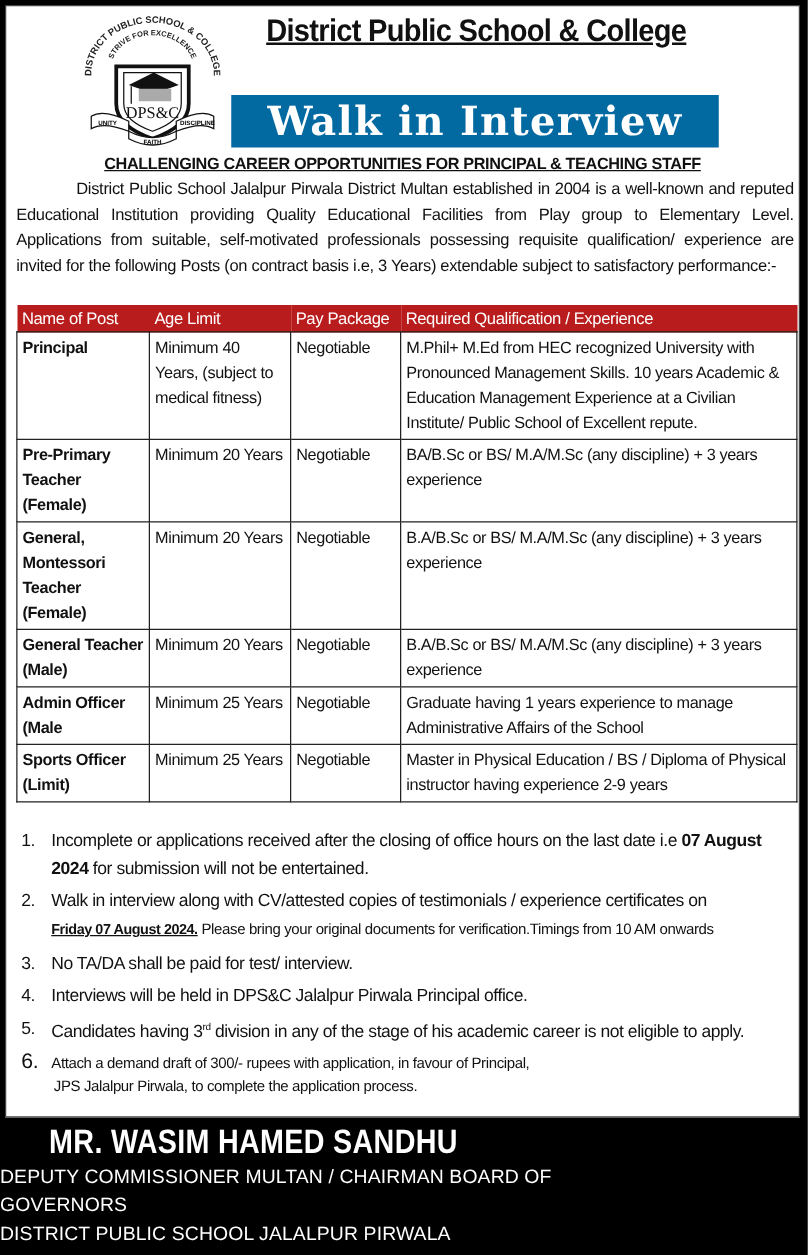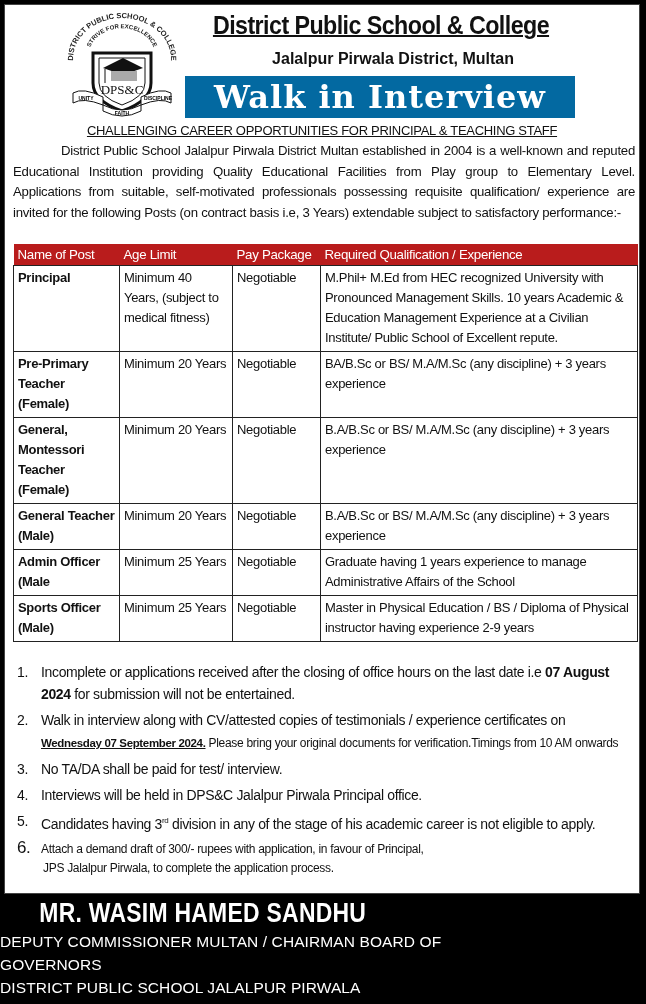--- a/index.html
+++ b/index.html
@@ -2,21 +2,21 @@
 <html><head>
 <meta charset="utf-8">
 <style>
   html, body { margin:0; padding:0; background:#000; }
   body { width:646px; height:1004px; position:relative; overflow:hidden; font-family:"Liberation Sans", sans-serif; color:#111; }
   .page { position:absolute; left:4px; top:4px; width:634px; height:888px; background:#fff; border:1px solid #444; }
   .logo { position:absolute; left:48px; top:6px; width:135px; height:108px; }
   .title { position:absolute; left:0; right:0; margin-left:190px; top:6px; width:400px; text-align:center; font-family:"Liberation Sans", sans-serif; font-weight:bold; font-size:25px; letter-spacing:-0.6px; text-decoration:underline; text-decoration-thickness:2px; transform:scaleX(0.93); transform-origin:left top; white-space:nowrap; }
   .subtitle { position:absolute; left:238px; top:45px; width:300px; text-align:center; font-weight:bold; font-size:16px; white-space:nowrap; }
   .banner { position:absolute; left:180px; top:71px; width:390px; height:42px; background:#0369a1; color:#fff; text-align:center; font-family:"DejaVu Serif", serif; font-weight:bold; font-size:32px; line-height:42px; letter-spacing:1px; }
-  .heading { position:absolute; left:0; width:634px; top:118px; text-align:center; font-weight:normal; font-size:13px; text-decoration:underline; letter-spacing:-0.3px; }
+  .heading { position:absolute; left:0; width:634px; top:118px; text-align:center; font-weight:bold; font-size:13px; text-decoration:underline; letter-spacing:-0.3px; }
   .intro { position:absolute; left:8px; width:622px; top:136px; font-size:13.2px; line-height:20.5px; text-align:justify; letter-spacing:-0.25px; }
   .intro .indent { display:inline-block; width:48px; }
   table.posts { position:absolute; left:8px; top:239px; width:625px; border-collapse:collapse; font-size:13px; letter-spacing:-0.3px; }
   table.posts th { background:#b91c1c; color:#fff; font-weight:normal; text-align:left; padding:2px 4px; height:17px; font-size:13.3px; }
   table.posts td { border:1px solid #222; vertical-align:top; padding:2px 4px 3px 4px; line-height:20px; }
   table.posts td.post { font-weight:bold; }
   .c1 { width:98px; } .c2 { width:105px; } .c3 { width:80px; }
   .proc-title { position:absolute; left:36px; top:636px; font-weight:bold; font-size:14px; text-decoration:underline; letter-spacing:-0.3px; }
   ol.proc { position:absolute; left:0; top:656px; width:630px; margin:0; padding:0; list-style:none; font-size:14px; letter-spacing:-0.35px; }
   ol.proc li { position:relative; padding-left:36px; line-height:22px; margin-bottom:4px; }
@@ -47,21 +47,20 @@
     <text x="69" y="83" font-size="13" font-family="Liberation Serif, serif" text-anchor="middle" fill="#111">DPS&amp;C</text>
     <path d="M20,82 Q30,76 50,86 L50,94 Q30,86 20,92 Z" fill="#fff" stroke="#111" stroke-width="1"></path>
     <path d="M118,82 Q108,76 88,86 L88,94 Q108,86 118,92 Z" fill="#fff" stroke="#111" stroke-width="1"></path>
     <path d="M50,94 Q69,104 88,94 L88,100 Q69,110 50,100 Z" fill="#fff" stroke="#111" stroke-width="1"></path>
     <text x="33" y="89" font-size="5" font-weight="bold" text-anchor="middle" font-family="Liberation Sans, sans-serif">UNITY</text>
     <text x="69" y="104" font-size="5" font-weight="bold" text-anchor="middle" font-family="Liberation Sans, sans-serif">FAITH</text>
     <text x="105" y="89" font-size="5" font-weight="bold" text-anchor="middle" font-family="Liberation Sans, sans-serif">DISCIPLINE</text>
   </svg>
 
   <div class="title">District Public School &amp; College</div>
-  <div class="subtitle">Jalalpur Pirwala District, Multan</div>
   <div class="banner">Walk in Interview</div>
 
   <div class="heading">CHALLENGING CAREER OPPORTUNITIES FOR PRINCIPAL &amp; TEACHING STAFF</div>
   <div class="intro"><span class="indent"></span><span>District Public School Jalalpur Pirwala District Multan established in 2004 is a well-known and reputed Educational Institution providing Quality Educational Facilities from Play group to Elementary Level. Applications from suitable, self-motivated professionals possessing requisite qualification/ experience are invited for the following Posts (on contract basis i.e, 3 Years) extendable subject to satisfactory performance:-</span></div>
 
   <table class="posts">
     <thead>
       <tr>
         <th class="c1">Name of Post</th>
         <th class="c2">Age Limit</th>
@@ -94,37 +93,37 @@
         <td>Negotiable</td>
         <td>B.A/B.Sc or BS/ M.A/M.Sc (any discipline) + 3 years experience</td>
       </tr>
       <tr>
         <td class="post">Admin Officer (Male</td>
         <td>Minimum 25 Years</td>
         <td>Negotiable</td>
         <td>Graduate having 1 years experience to manage Administrative Affairs of the School</td>
       </tr>
       <tr>
-        <td class="post">Sports Officer (Male)</td>
+        <td class="post">Sports Officer (Limit)</td>
         <td>Minimum 25 Years</td>
         <td>Negotiable</td>
         <td>Master in Physical Education / BS / Diploma of Physical instructor having experience 2-9 years</td>
       </tr>
     </tbody>
   </table>
 
   <ol class="proc">
     <li>
       <span class="num">1.</span>
       <span>Incomplete or applications received after the closing of office hours on the last date i.e </span><b>07 August 2024</b><span> for submission will not be entertained.</span>
     </li>
     <li>
       <span class="num">2.</span>
       <span>Walk in interview along with CV/attested copies of testimonials / experience certificates on</span><br>
-      <b class="u">Wednesday 07 September 2024.</b><span class="small"> Please bring your original documents for verification.Timings from 10 AM onwards</span>
+      <b class="u">Friday 07 August 2024.</b><span class="small"> Please bring your original documents for verification.Timings from 10 AM onwards</span>
     </li>
     <li>
       <span class="num">3.</span>
       <span>No TA/DA shall be paid for test/ interview.</span>
     </li>
     <li>
       <span class="num">4.</span>
       <span>Interviews will be held in DPS&amp;C Jalalpur Pirwala Principal office.</span>
     </li>
     <li>

